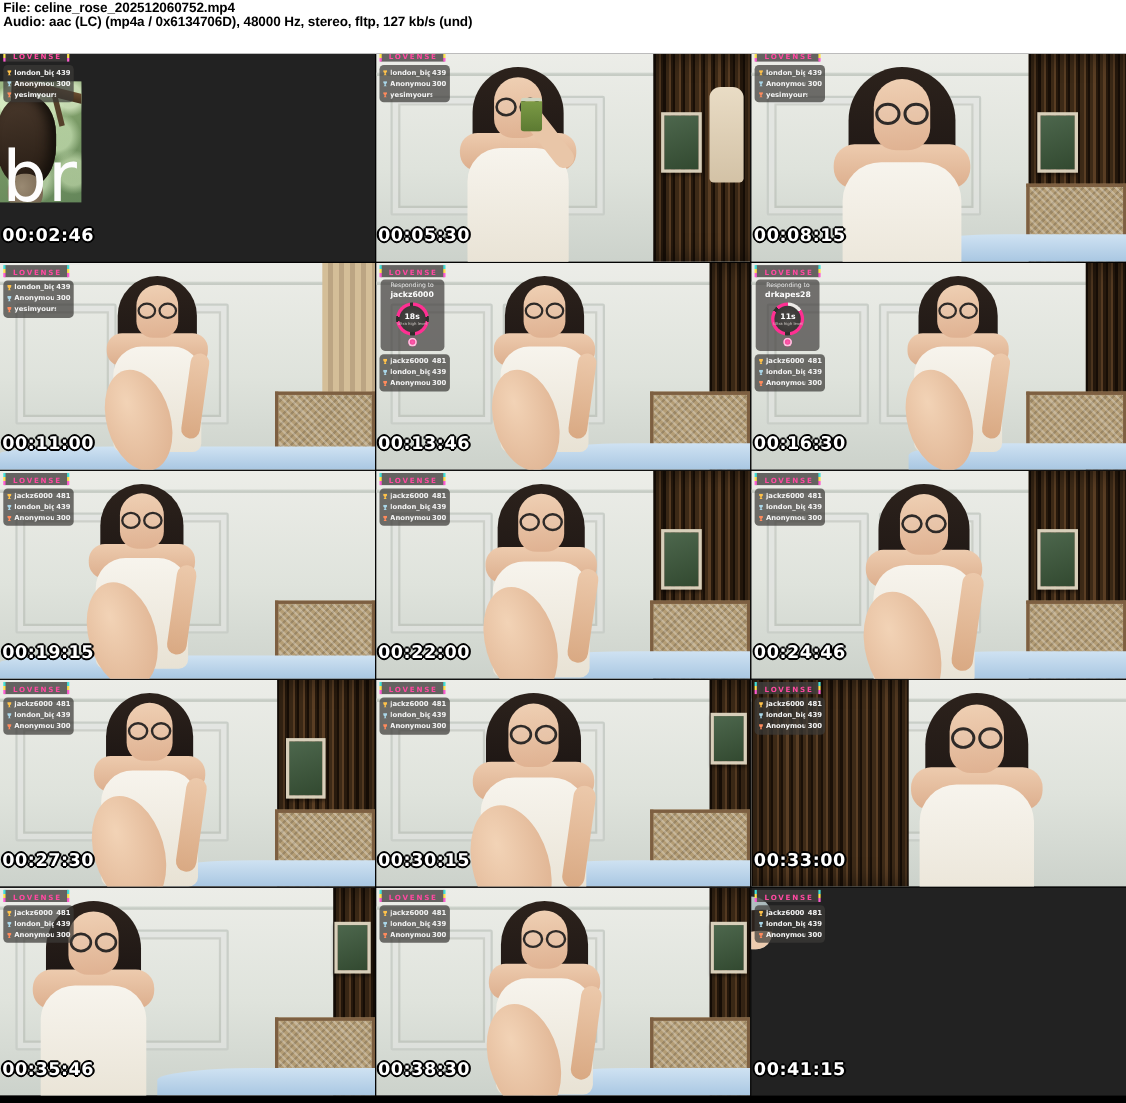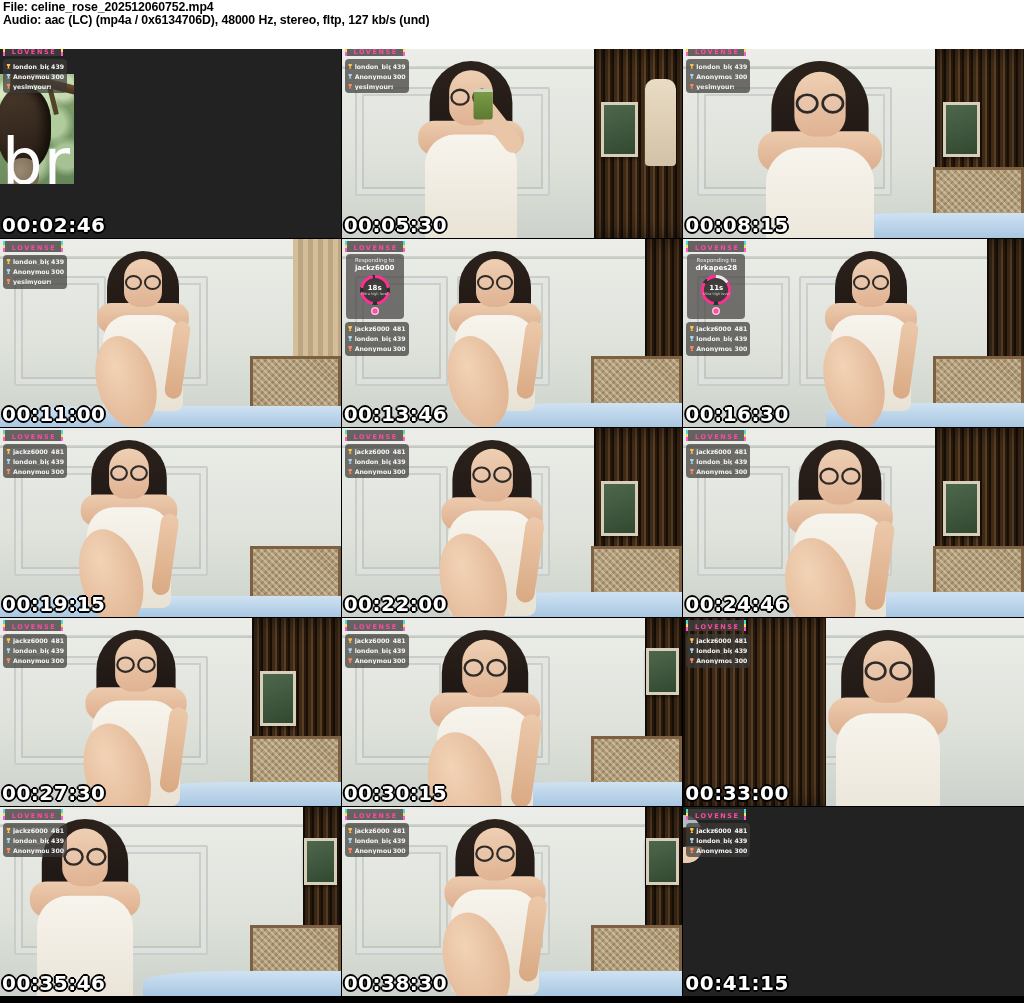--- a/index.html
+++ b/index.html
@@ -103,21 +103,21 @@
   .board{width:64px;margin-top:3px;background:rgba(60,58,56,.72);border-radius:4px;padding:2px 3px;box-sizing:border-box;}
   .brow{display:flex;align-items:center;gap:2px;height:10px;}
   .trophy{width:5px;height:5px;flex:0 0 5px;
       clip-path:polygon(15% 0,85% 0,82% 40%,62% 58%,62% 78%,80% 100%,20% 100%,38% 78%,38% 58%,18% 40%);}
   .rank-gold{background:#ffc24a;}
   .rank-silver{background:#a9d6e8;}
   .rank-bronze{background:#ff8a5c;}
   .bname{flex:1;font-size:6.2px;font-weight:bold;color:#f4f4f4;white-space:nowrap;overflow:hidden;}
   .bval{font-size:6.2px;font-weight:bold;color:#f4f4f4;min-width:11px;text-align:right;}
   
-  .ts{position:absolute;left:2px;bottom:1px;z-index:6;font-family:"DejaVu Sans",sans-serif;font-size:20px;font-weight:bold;color:#fff;letter-spacing:.5px;
+  .ts{position:absolute;left:2px;bottom:15px;z-index:6;font-family:"DejaVu Sans",sans-serif;font-size:16px;font-weight:bold;color:#fff;letter-spacing:.5px;
       text-shadow:-2px 0 0 #000,2px 0 0 #000,0 -2px 0 #000,0 2px 0 #000,-1px -1px 0 #000,1px 1px 0 #000,-1px 1px 0 #000,1px -1px 0 #000;}
 </style>
 </head>
 <body>
 
 <header id="hdr">
   <div class="hline">File: celine_rose_202512060752.mp4</div>
   <div class="hline">Audio: aac (LC) (mp4a / 0x6134706D), 48000 Hz, stereo, fltp, 127 kb/s (und)</div>
 </header>
 

